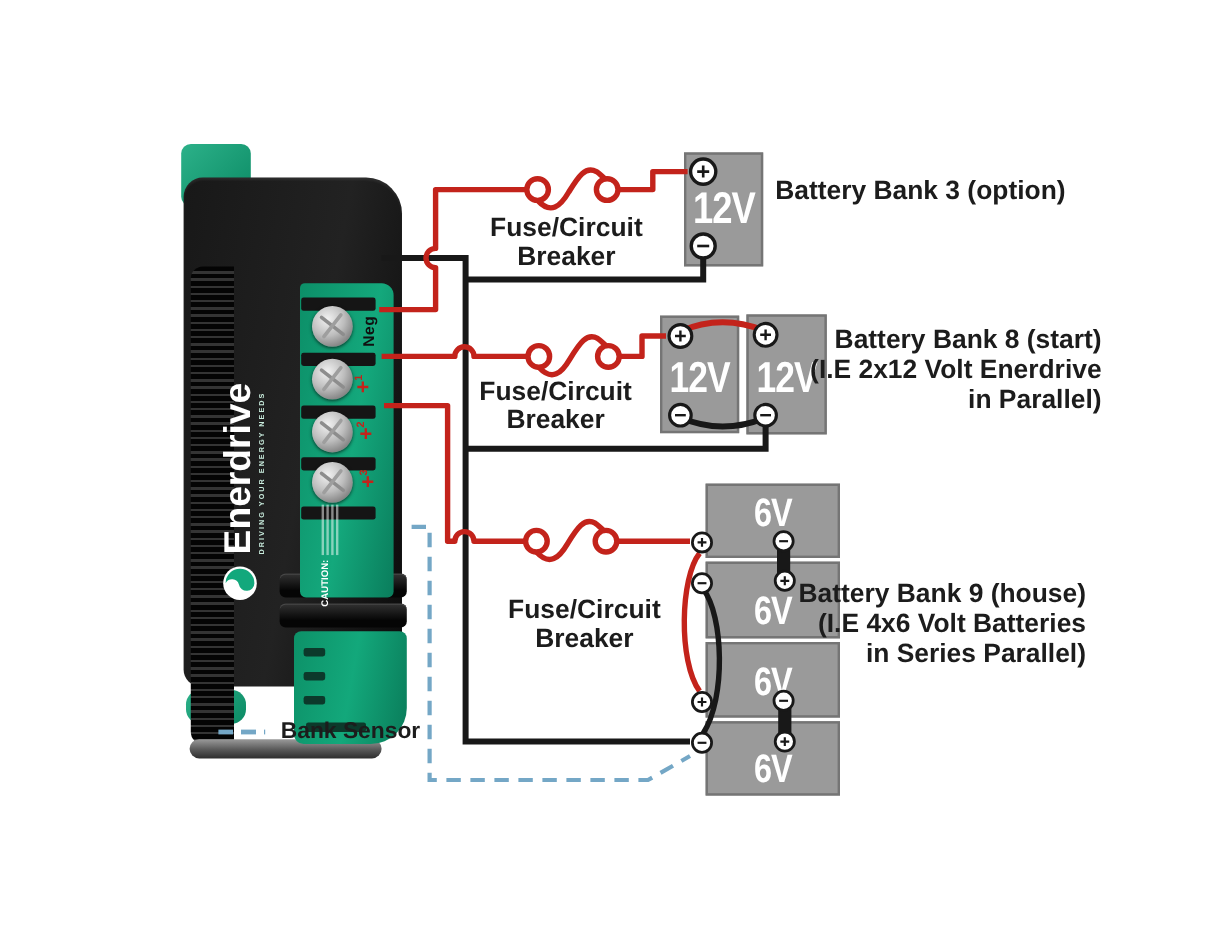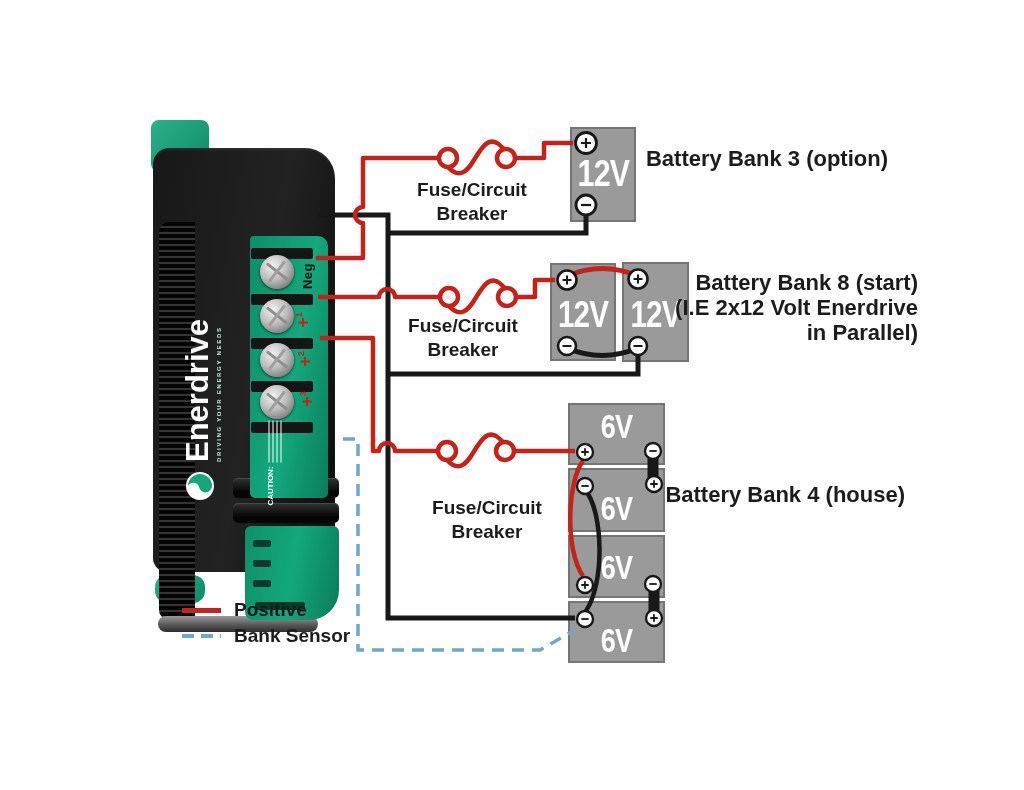--- a/index.html
+++ b/index.html
@@ -57,31 +57,31 @@
   .ps1{top:14px}.ps2{top:34px}.ps3{top:54px}
   .ps4{top:76px;width:50px;height:8px;left:10px;}
 
   
   .battery{position:absolute;background:#9a9a9a;border:2px solid #757575;box-sizing:border-box;}
   .vlabel{position:absolute;left:0;right:0;text-align:center;color:#fff;font-weight:700;
      transform:scaleX(.82);letter-spacing:-1px;}
   .b3-1{left:570px;top:127px;width:66px;height:95px;}  .b3-1 .vlabel{top:24px;font-size:37px;}
   .b2-1{left:550px;top:263px;width:66px;height:98px;}  .b2-1 .vlabel{top:29px;font-size:36px;}
   .b2-2{left:622px;top:262px;width:67px;height:100px;} .b2-2 .vlabel{top:30px;font-size:36px;}
-  .bk1{left:568px;width:97px;}
+  .bk1{left:588px;width:112px;}
   .b1-1{top:403px;height:62px;} .b1-1 .vlabel{top:3px;font-size:33px;}
   .b1-2{top:468px;height:64px;} .b1-2 .vlabel{top:20px;font-size:33px;}
   .b1-3{top:535px;height:63px;} .b1-3 .vlabel{top:12px;font-size:33px;}
   .b1-4{top:601px;height:62px;} .b1-4 .vlabel{top:19px;font-size:33px;}
 
   
   .wires{position:absolute;left:0;top:0;pointer-events:none;}
 
   
-  .fuse-label{position:absolute;width:170px;text-align:center;font-size:19px;font-weight:700;
+  .fuse-label{position:absolute;width:170px;text-align:center;font-size:22px;font-weight:700;
      line-height:24px;white-space:pre-line;}
   .fl3{left:387px;top:178px}.fl2{left:378px;top:314px}.fl1{left:402px;top:496px}
   .bank-label{position:absolute;width:250px;text-align:right;font-size:22px;font-weight:700;line-height:25px;}
   .bank-sub{white-space:pre-line;}
   .bl3{left:638px;top:146px}.bl2{left:668px;top:270px}.bl1{left:655px;top:482px}
 
   
   .legend{position:absolute;left:182px;top:597px;}
   .legend-row{display:flex;align-items:center;height:26px;}
   .sw{width:39px;margin-right:13px;flex:none;}
@@ -265,27 +265,25 @@
 
   <div class="bank-label bl3">
     <div class="bank-title">Battery Bank 3 (option)</div>
   </div>
   <div class="bank-label bl2">
     <div class="bank-title">Battery Bank 8 (start)</div>
     <div class="bank-sub">(I.E 2x12 Volt Enerdrive
 in Parallel)</div>
   </div>
   <div class="bank-label bl1">
-    <div class="bank-title">Battery Bank 4 (house)</div>
+    <div class="bank-title">Battery Bank 9 (house)</div>
+    <div class="bank-sub">(I.E 4x6 Volt Batteries
+in Series Parallel)</div>
   </div>
 
   <div class="legend">
-    <div class="legend-row">
-      <span class="sw sw-pos"></span>
-      <span class="legend-label">Positive</span>
-    </div>
     <div class="legend-row">
       <span class="sw sw-temp"></span>
       <span class="legend-label">Bank Sensor</span>
     </div>
   </div>
 
 </div>
 
 </body></html>

